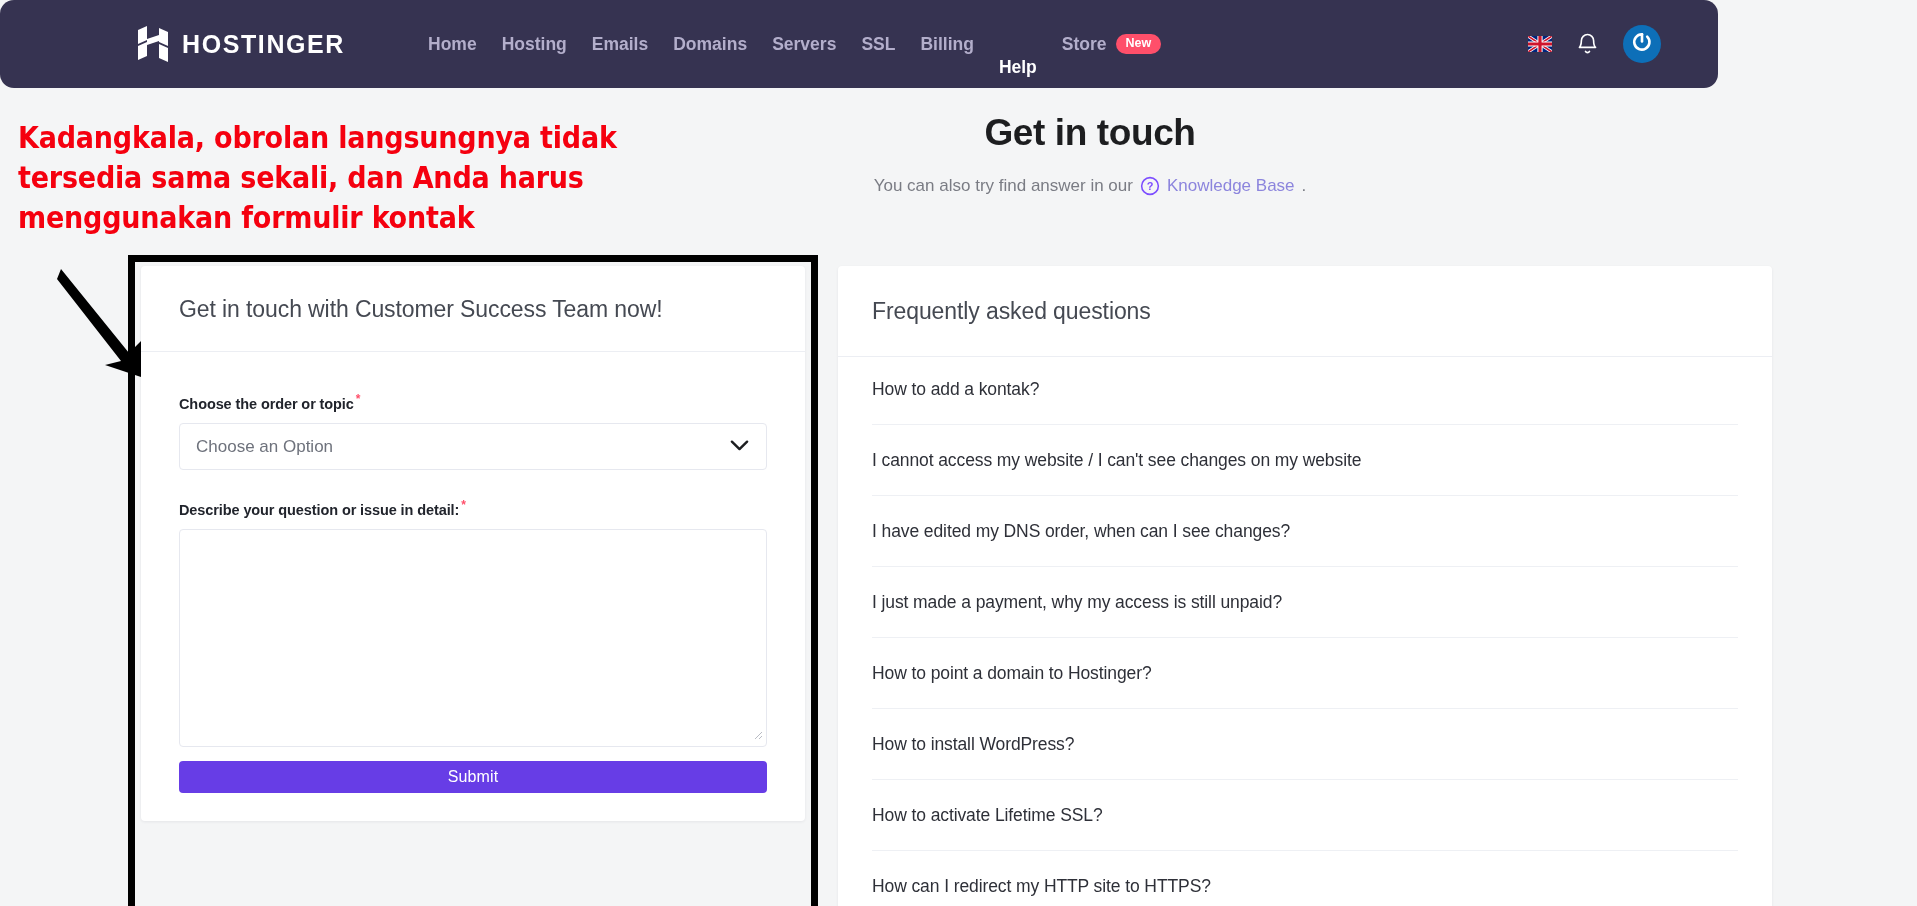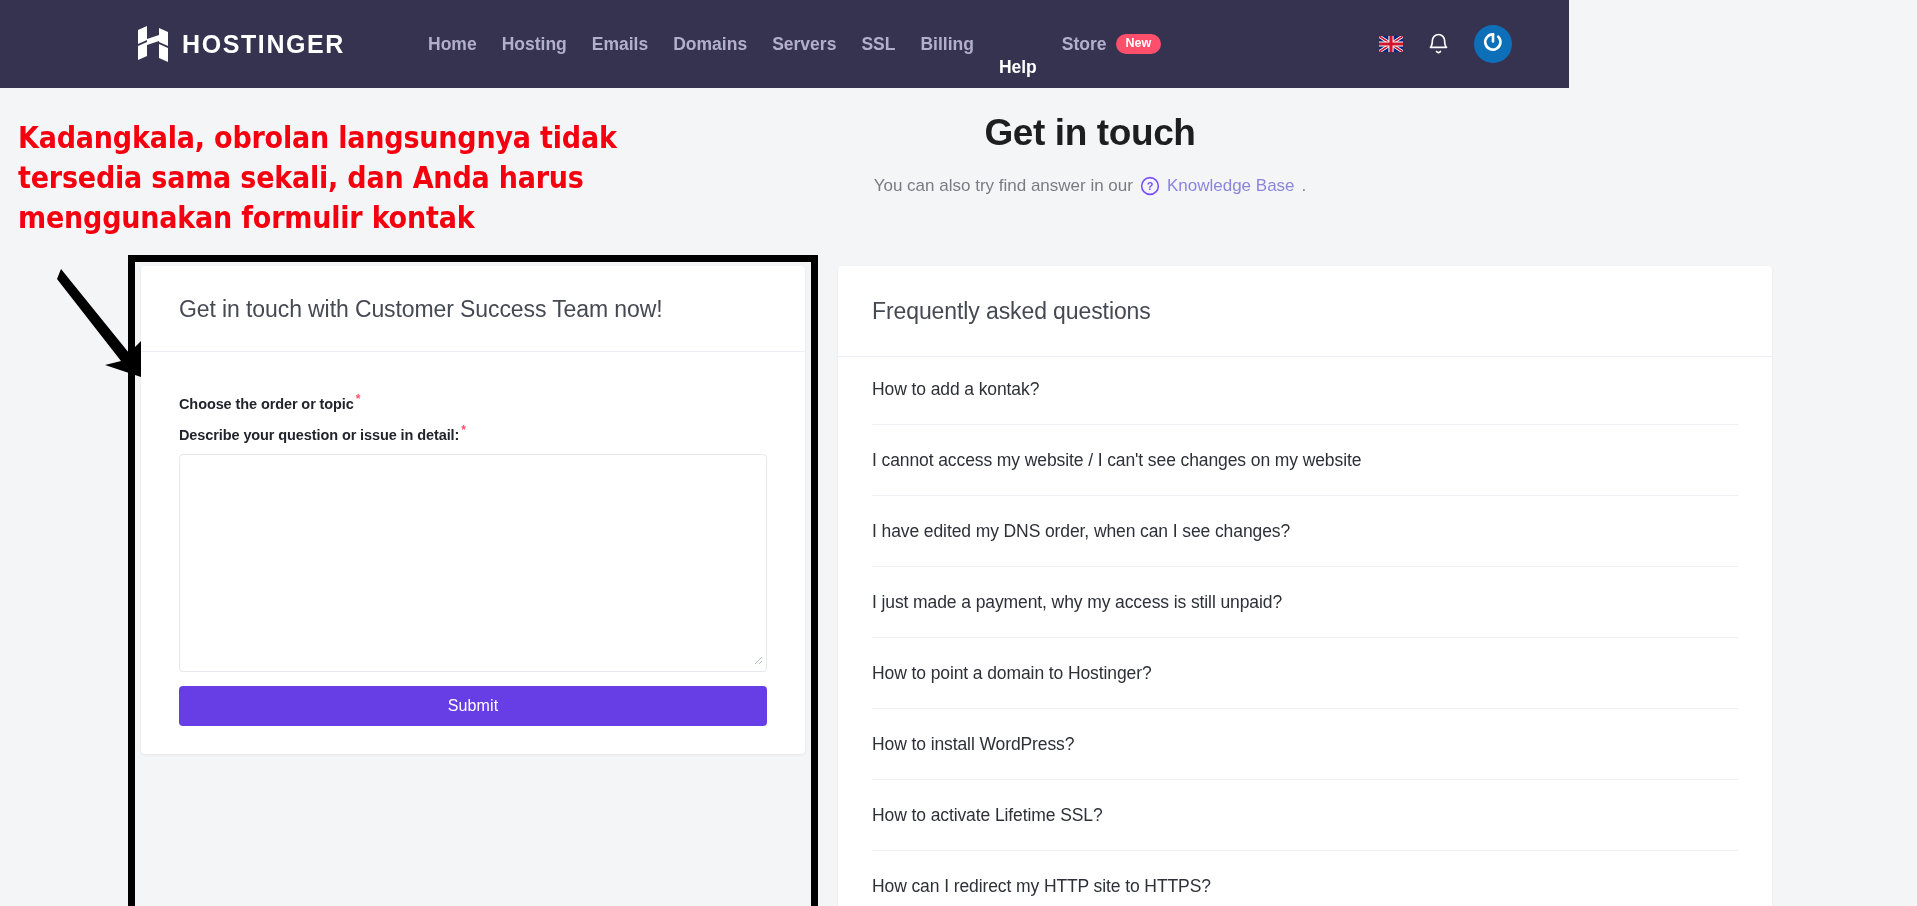--- a/index.html
+++ b/index.html
@@ -13,25 +13,26 @@
   body {
     font-family: "Liberation Sans", sans-serif;
     background: #f4f5f6;
     position: relative;
   }
 
   
   .topnav {
     position: absolute;
     left: 0; top: 0;
-    width: 1569px;
+    width: 1718px;
     height: 88px;
     background: #363351;
     display: flex;
     align-items: center;
+    border-radius: 14px;
   }
 
   .brand {
     display: flex;
     align-items: center;
     margin-left: 138px;
     gap: 14px;
   }
   .brand-mark { width: 30px; height: 36px; display: block; }
   .brand-name {
@@ -232,21 +233,21 @@
     margin-bottom: 14px;
     cursor: text;
   }
   .resize-grip {
     position: absolute;
     right: 3px; bottom: 2px;
   }
 
   .submit-btn {
     width: 100%;
-    height: 40px;
+    height: 32px;
     background: #673de6;
     border: none;
     border-radius: 4px;
     color: #ffffff;
     font-family: "Liberation Sans", sans-serif;
     font-size: 16px;
     font-weight: 400;
     cursor: pointer;
     display: flex;
     align-items: center;
@@ -370,20 +371,28 @@
 <div class="form-card">
   <div class="card-title">Get in touch with Customer Success Team now!</div>
   <div class="card-divider"></div>
 
   <div class="card-body">
 
     <div class="field-label">
       <span>Choose the order or topic</span><span class="req-star">*</span>
     </div>
 
+    <div class="select-box">
+      <span class="select-value">Choose an Option</span>
+      <span class="chev-down">
+        <svg width="19" height="13" viewBox="0 0 20 13" xmlns="http://www.w3.org/2000/svg" fill="none" stroke="#1d1e20" stroke-width="2.6" stroke-linecap="round" stroke-linejoin="round">
+          <path d="M2 2.5 L10 10.2 L18 2.5"></path>
+        </svg>
+      </span>
+    </div>
 
     <div class="field-label">
       <span>Describe your question or issue in detail:</span><span class="req-star">*</span>
     </div>
 
     <div class="textarea-box">
       <span class="resize-grip">
         <svg width="13" height="13" viewBox="0 0 13 13" xmlns="http://www.w3.org/2000/svg" stroke="#b9bcc4" stroke-width="1">
           <path d="M12 5 L5 12 M12 9 L9 12"></path>
         </svg>

